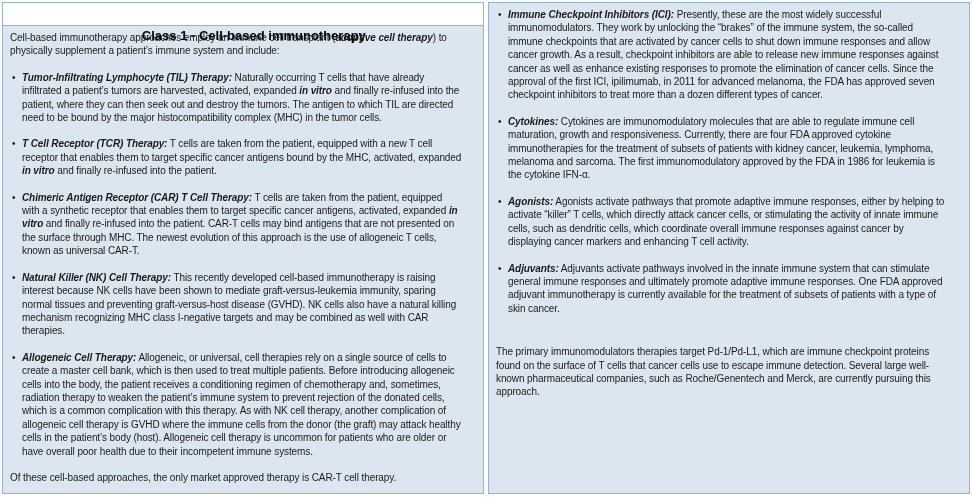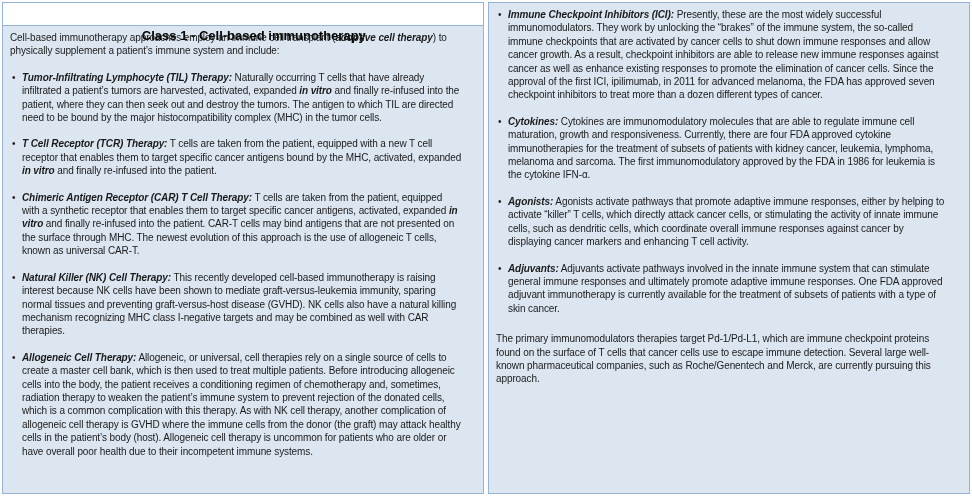--- a/index.html
+++ b/index.html
@@ -48,38 +48,39 @@
     letter-spacing: -0.1px;
     color: var(--text-color, #1a1a1a);
     overflow: hidden;
   }
   .para { margin: 0 0 13px 0; }
   .para:last-child { margin-bottom: 0; }
   .bullet { position: relative; padding-left: 12px; }
   .bullet .marker { position: absolute; left: 2px; top: 0; }
   .seg-bi { font-weight: bold; font-style: italic; }
   .seg-i { font-style: italic; font-weight: bold; }
-  .gap-before { margin-top: 17px; }
+  .gap-before { margin-top: 30px; }
 </style>
 </head>
 <body>
 
 <div class="page">
 
   <section class="tbox">
     <header class="tbox-header">
       <span>Class 1 - Cell-based immunotherapy</span>
     </header>
     <div class="tbox-body">
         <div class="para"><span>Cell-based immunotherapy approaches employ an immune cell transplant (</span><span class="seg-bi">adoptive cell therapy</span><span>) to physically supplement a patient’s immune system and include:</span></div>
         <div class="para bullet"><span class="marker">•</span><span class="seg-bi">Tumor-Infiltrating Lymphocyte (TIL) Therapy:</span><span> Naturally occurring T cells that have already infiltrated a patient’s tumors are harvested, activated, expanded </span><span class="seg-i">in vitro</span><span> and finally re-infused into the patient, where they can then seek out and destroy the tumors. The antigen to which TIL are directed need to be bound by the major histocompatibility complex (MHC) in the tumor cells.</span></div>
         <div class="para bullet"><span class="marker">•</span><span class="seg-bi">T Cell Receptor (TCR) Therapy:</span><span> T cells are taken from the patient, equipped with a new T cell receptor that enables them to target specific cancer antigens bound by the MHC, activated, expanded </span><span class="seg-i">in vitro</span><span> and finally re-infused into the patient.</span></div>
         <div class="para bullet"><span class="marker">•</span><span class="seg-bi">Chimeric Antigen Receptor (CAR) T Cell Therapy:</span><span> T cells are taken from the patient, equipped with a synthetic receptor that enables them to target specific cancer antigens, activated, expanded </span><span class="seg-i">in vitro</span><span> and finally re-infused into the patient. CAR-T cells may bind antigens that are not presented on the surface through MHC. The newest evolution of this approach is the use of allogeneic T cells, known as universal CAR-T.</span></div>
         <div class="para bullet"><span class="marker">•</span><span class="seg-bi">Natural Killer (NK) Cell Therapy:</span><span> This recently developed cell-based immunotherapy is raising interest because NK cells have been shown to mediate graft-versus-leukemia immunity, sparing normal tissues and preventing graft-versus-host disease (GVHD). NK cells also have a natural killing mechanism recognizing MHC class I-negative targets and may be combined as well with CAR therapies.</span></div>
         <div class="para bullet"><span class="marker">•</span><span class="seg-bi">Allogeneic Cell Therapy:</span><span> Allogeneic, or universal, cell therapies rely on a single source of cells to create a master cell bank, which is then used to treat multiple patients. Before introducing allogeneic cells into the body, the patient receives a conditioning regimen of chemotherapy and, sometimes, radiation therapy to weaken the patient’s immune system to prevent rejection of the donated cells, which is a common complication with this therapy. As with NK cell therapy, another complication of allogeneic cell therapy is GVHD where the immune cells from the donor (the graft) may attack healthy cells in the patient’s body (host). Allogeneic cell therapy is uncommon for patients who are older or have overall poor health due to their incompetent immune systems.</span></div>
+        <div class="para"><span>Of these cell-based approaches, the only market approved therapy is CAR-T cell therapy.</span></div>
       </div>
   </section>
 
   <section class="tbox">
     <div class="tbox-body">
         <div class="para bullet"><span class="marker">•</span><span class="seg-bi">Immune Checkpoint Inhibitors (ICI):</span><span> Presently, these are the most widely successful immunomodulators. They work by unlocking the “brakes” of the immune system, the so-called immune checkpoints that are activated by cancer cells to shut down immune responses and allow cancer growth. As a result, checkpoint inhibitors are able to release new immune responses against cancer as well as enhance existing responses to promote the elimination of cancer cells. Since the approval of the first ICI, ipilimumab, in 2011 for advanced melanoma, the FDA has approved seven checkpoint inhibitors to treat more than a dozen different types of cancer.</span></div>
         <div class="para bullet"><span class="marker">•</span><span class="seg-bi">Cytokines:</span><span> Cytokines are immunomodulatory molecules that are able to regulate immune cell maturation, growth and responsiveness. Currently, there are four FDA approved cytokine immunotherapies for the treatment of subsets of patients with kidney cancer, leukemia, lymphoma, melanoma and sarcoma. The first immunomodulatory approved by the FDA in 1986 for leukemia is the cytokine IFN-α.</span></div>
         <div class="para bullet"><span class="marker">•</span><span class="seg-bi">Agonists:</span><span> Agonists activate pathways that promote adaptive immune responses, either by helping to activate “killer” T cells, which directly attack cancer cells, or stimulating the activity of innate immune cells, such as dendritic cells, which coordinate overall immune responses against cancer by displaying cancer markers and enhancing T cell activity.</span></div>
         <div class="para bullet"><span class="marker">•</span><span class="seg-bi">Adjuvants:</span><span> Adjuvants activate pathways involved in the innate immune system that can stimulate general immune responses and ultimately promote adaptive immune responses. One FDA approved adjuvant immunotherapy is currently available for the treatment of subsets of patients with a type of skin cancer.</span></div>
         <div class="para gap-before"><span>The primary immunomodulators therapies target Pd-1/Pd-L1, which are immune checkpoint proteins found on the surface of T cells that cancer cells use to escape immune detection. Several large well-known pharmaceutical companies, such as Roche/Genentech and Merck, are currently pursuing this approach.</span></div>

